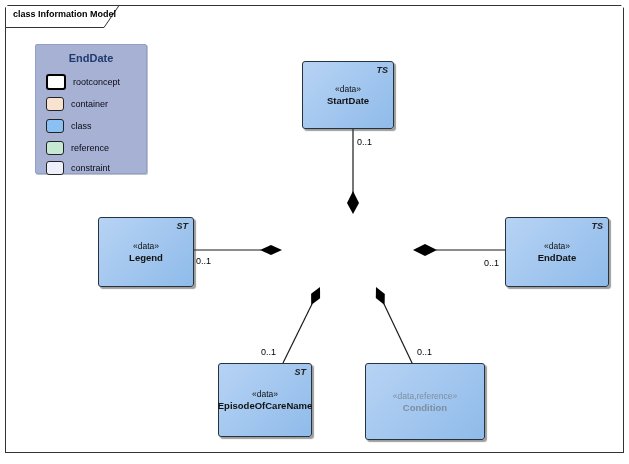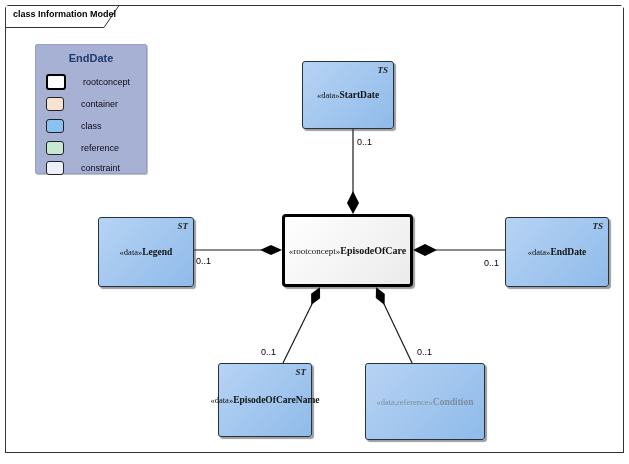--- a/index.html
+++ b/index.html
@@ -20,26 +20,26 @@
   }
   .legend-title{
     text-align:center;font-weight:bold;font-size:11px;color:#1f3a6e;margin-top:7px;
   }
   .legend-item{position:absolute;left:10px;height:14px;display:flex;align-items:center;}
   .swatch{
     width:16px;height:12px;border:1px solid #222;border-radius:3px;background:#fff;
     flex:0 0 auto;
   }
   .swatch.thick{border-width:2px;border-color:#000;}
-  .legend-label{font-size:9px;color:#0a0a14;margin-left:17px;white-space:nowrap;text-align:center;}
+  .legend-label{font-size:9px;color:#0a0a14;margin-left:7px;white-space:nowrap;text-align:center;}
   
   .node{
     position:absolute;border:1px solid #26323e;border-radius:3px;
-    display:flex;flex-direction:row;align-items:center;justify-content:center;
-    box-shadow:2px 2px 1px rgba(60,60,60,.5);text-align:center;font-family:Liberation Serif, serif;
+    display:flex;flex-direction:column;align-items:center;justify-content:center;
+    box-shadow:2px 2px 1px rgba(60,60,60,.5);text-align:center;
   }
   .node.blue{background:linear-gradient(135deg,#b7d3f4 0%,#8fbbea 100%);}
   .node.root{
     border:3px solid #000;border-radius:4px;
     background:linear-gradient(135deg,#ffffff 0%,#ebebeb 100%);
   }
   .stereo{font-size:8.5px;color:#111;line-height:12px;text-align:right;}
   .nname{font-size:9.5px;font-weight:bold;color:#111;line-height:12px;}
   .node.root .stereo{font-size:9px;}
   .node.root .nname{font-size:10px;}
@@ -125,24 +125,20 @@
     <div class="stereo">«data»</div>
     <div class="nname">Legend</div>
   </div>
 
   <div class="node blue" style="left:505px;top:217px;width:102px;height:68px">
     <span class="type-label">TS</span>
     <div class="stereo">«data»</div>
     <div class="nname">EndDate</div>
   </div>
 
-  <div class="node root" style="left:282px;top:214px;width:125px;height:67px">
-    <div class="stereo">«rootconcept»</div>
-    <div class="nname">EpisodeOfCare</div>
-  </div>
 
   <div class="node blue" style="left:218px;top:363px;width:92px;height:72px">
     <span class="type-label">ST</span>
     <div class="stereo">«data»</div>
     <div class="nname">EpisodeOfCareName</div>
   </div>
 
   <div class="node blue ref" style="left:365px;top:363px;width:118px;height:75px">
     <div class="stereo">«data,reference»</div>
     <div class="nname">Condition</div>

